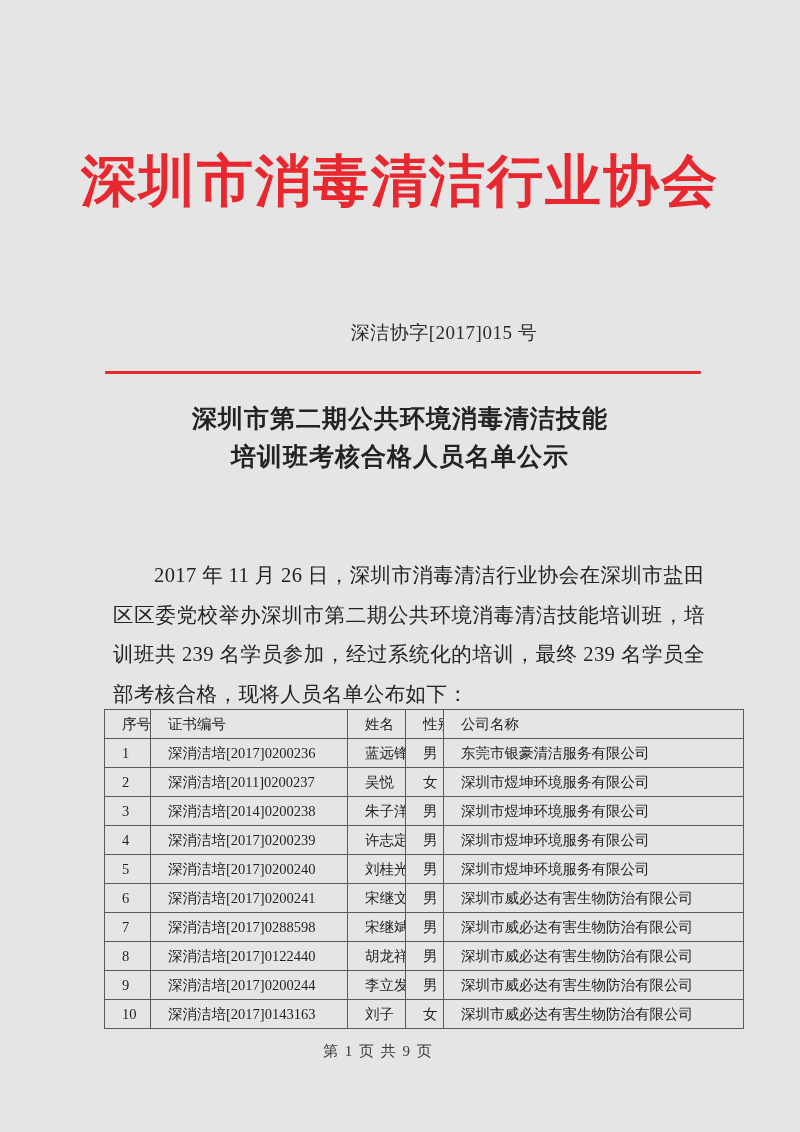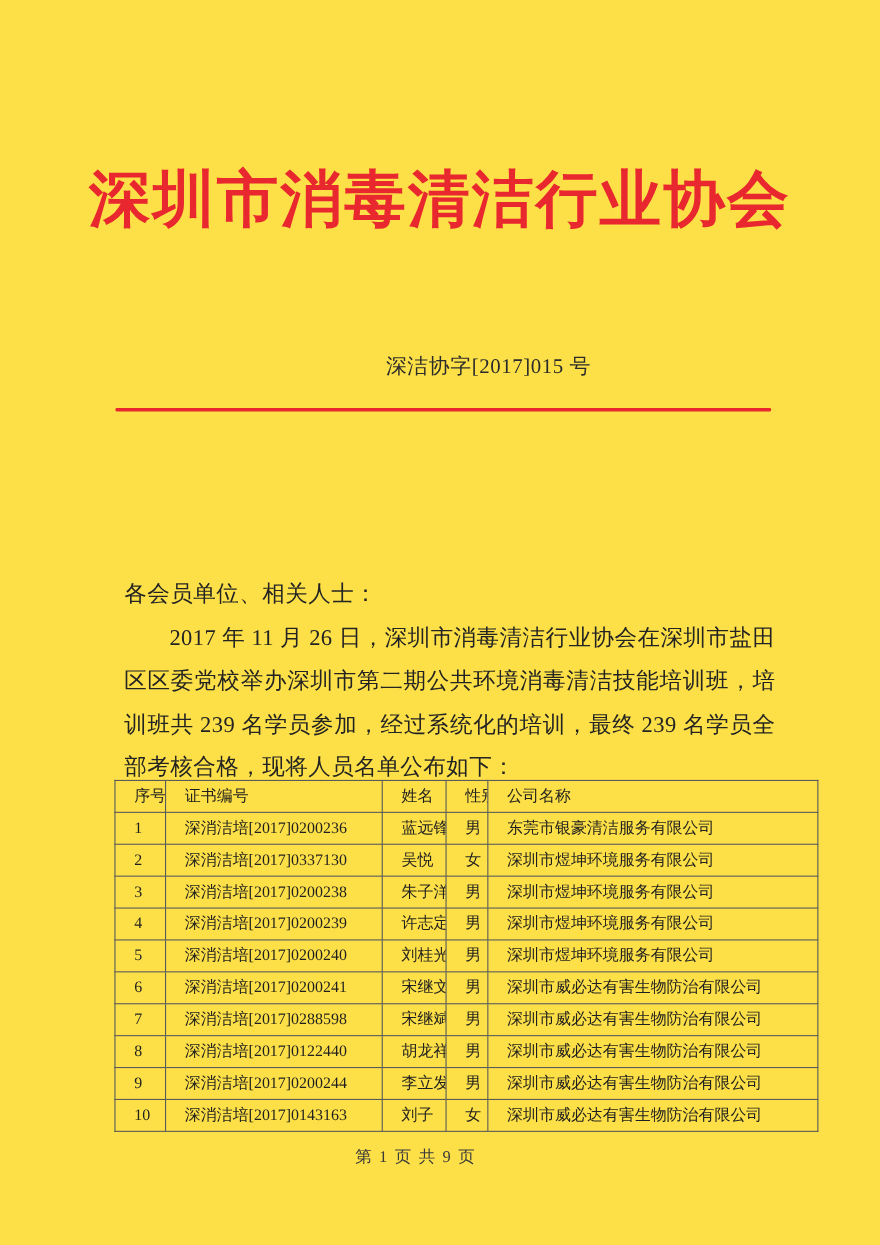--- a/index.html
+++ b/index.html
@@ -13,21 +13,21 @@
     height: 1132px;
     position: relative;
     font-family: "Liberation Serif", "DejaVu Serif", serif;
     color: #222222;
     overflow: hidden;
   }
 
   .page {
     position: absolute;
     inset: 0;
-    background: #fde047;
+    background: #e5e5e5;
   }
 
   
   .letterhead {
     position: absolute;
     top: 150px;
     left: 0;
     width: 800px;
     text-align: center;
   }
@@ -89,20 +89,21 @@
     line-height: 1.93;
     letter-spacing: 0.4px;
     color: #232323;
   }
   .salutation { display: block; }
   .para {
     display: block;
     text-indent: 2em;
     text-align: justify;
     text-justify: inter-ideograph;
+    margin-top: 35px;
   }
 
   
   .roster-wrap {
     position: absolute;
     top: 709px;
     left: 104px;
     width: 639px;
   }
   table.roster {
@@ -147,23 +148,26 @@
 <div class="page">
 
   <div class="letterhead">
     <div class="org-title">深圳市消毒清洁行业协会</div>
   </div>
 
   <div class="doc-number">深洁协字[2017]015 号</div>
 
   <div class="red-rule"></div>
 
+  <div class="doc-title">
+    <span class="tl">深圳市第二期公共环境消毒清洁技能</span>
+    <span class="tl">培训班考核合格人员名单公示</span>
+  </div>
 
   <div class="body-block">
-    <span class="salutation">各会员单位、相关人士：</span>
     <span class="para">2017 年 11 月 26 日，深圳市消毒清洁行业协会在深圳市盐田区区委党校举办深圳市第二期公共环境消毒清洁技能培训班，培训班共 239 名学员参加，经过系统化的培训，最终 239 名学员全部考核合格，现将人员名单公布如下：</span>
   </div>
 
   <div class="roster-wrap">
     <table class="roster">
       <colgroup>
         <col class="c-no">
           <col class="c-cert">
           <col class="c-name">
           <col class="c-sex">
@@ -181,28 +185,28 @@
       <tbody id="roster-body">
           <tr>
             <td>1</td>
             <td>深消洁培[2017]0200236</td>
             <td>蓝远锋</td>
             <td>男</td>
             <td>东莞市银豪清洁服务有限公司</td>
           </tr>
           <tr>
             <td>2</td>
-            <td>深消洁培[2017]0337130</td>
+            <td>深消洁培[2011]0200237</td>
             <td>吴悦</td>
             <td>女</td>
             <td>深圳市煜坤环境服务有限公司</td>
           </tr>
           <tr>
             <td>3</td>
-            <td>深消洁培[2017]0200238</td>
+            <td>深消洁培[2014]0200238</td>
             <td>朱子洋</td>
             <td>男</td>
             <td>深圳市煜坤环境服务有限公司</td>
           </tr>
           <tr>
             <td>4</td>
             <td>深消洁培[2017]0200239</td>
             <td>许志定</td>
             <td>男</td>
             <td>深圳市煜坤环境服务有限公司</td>

